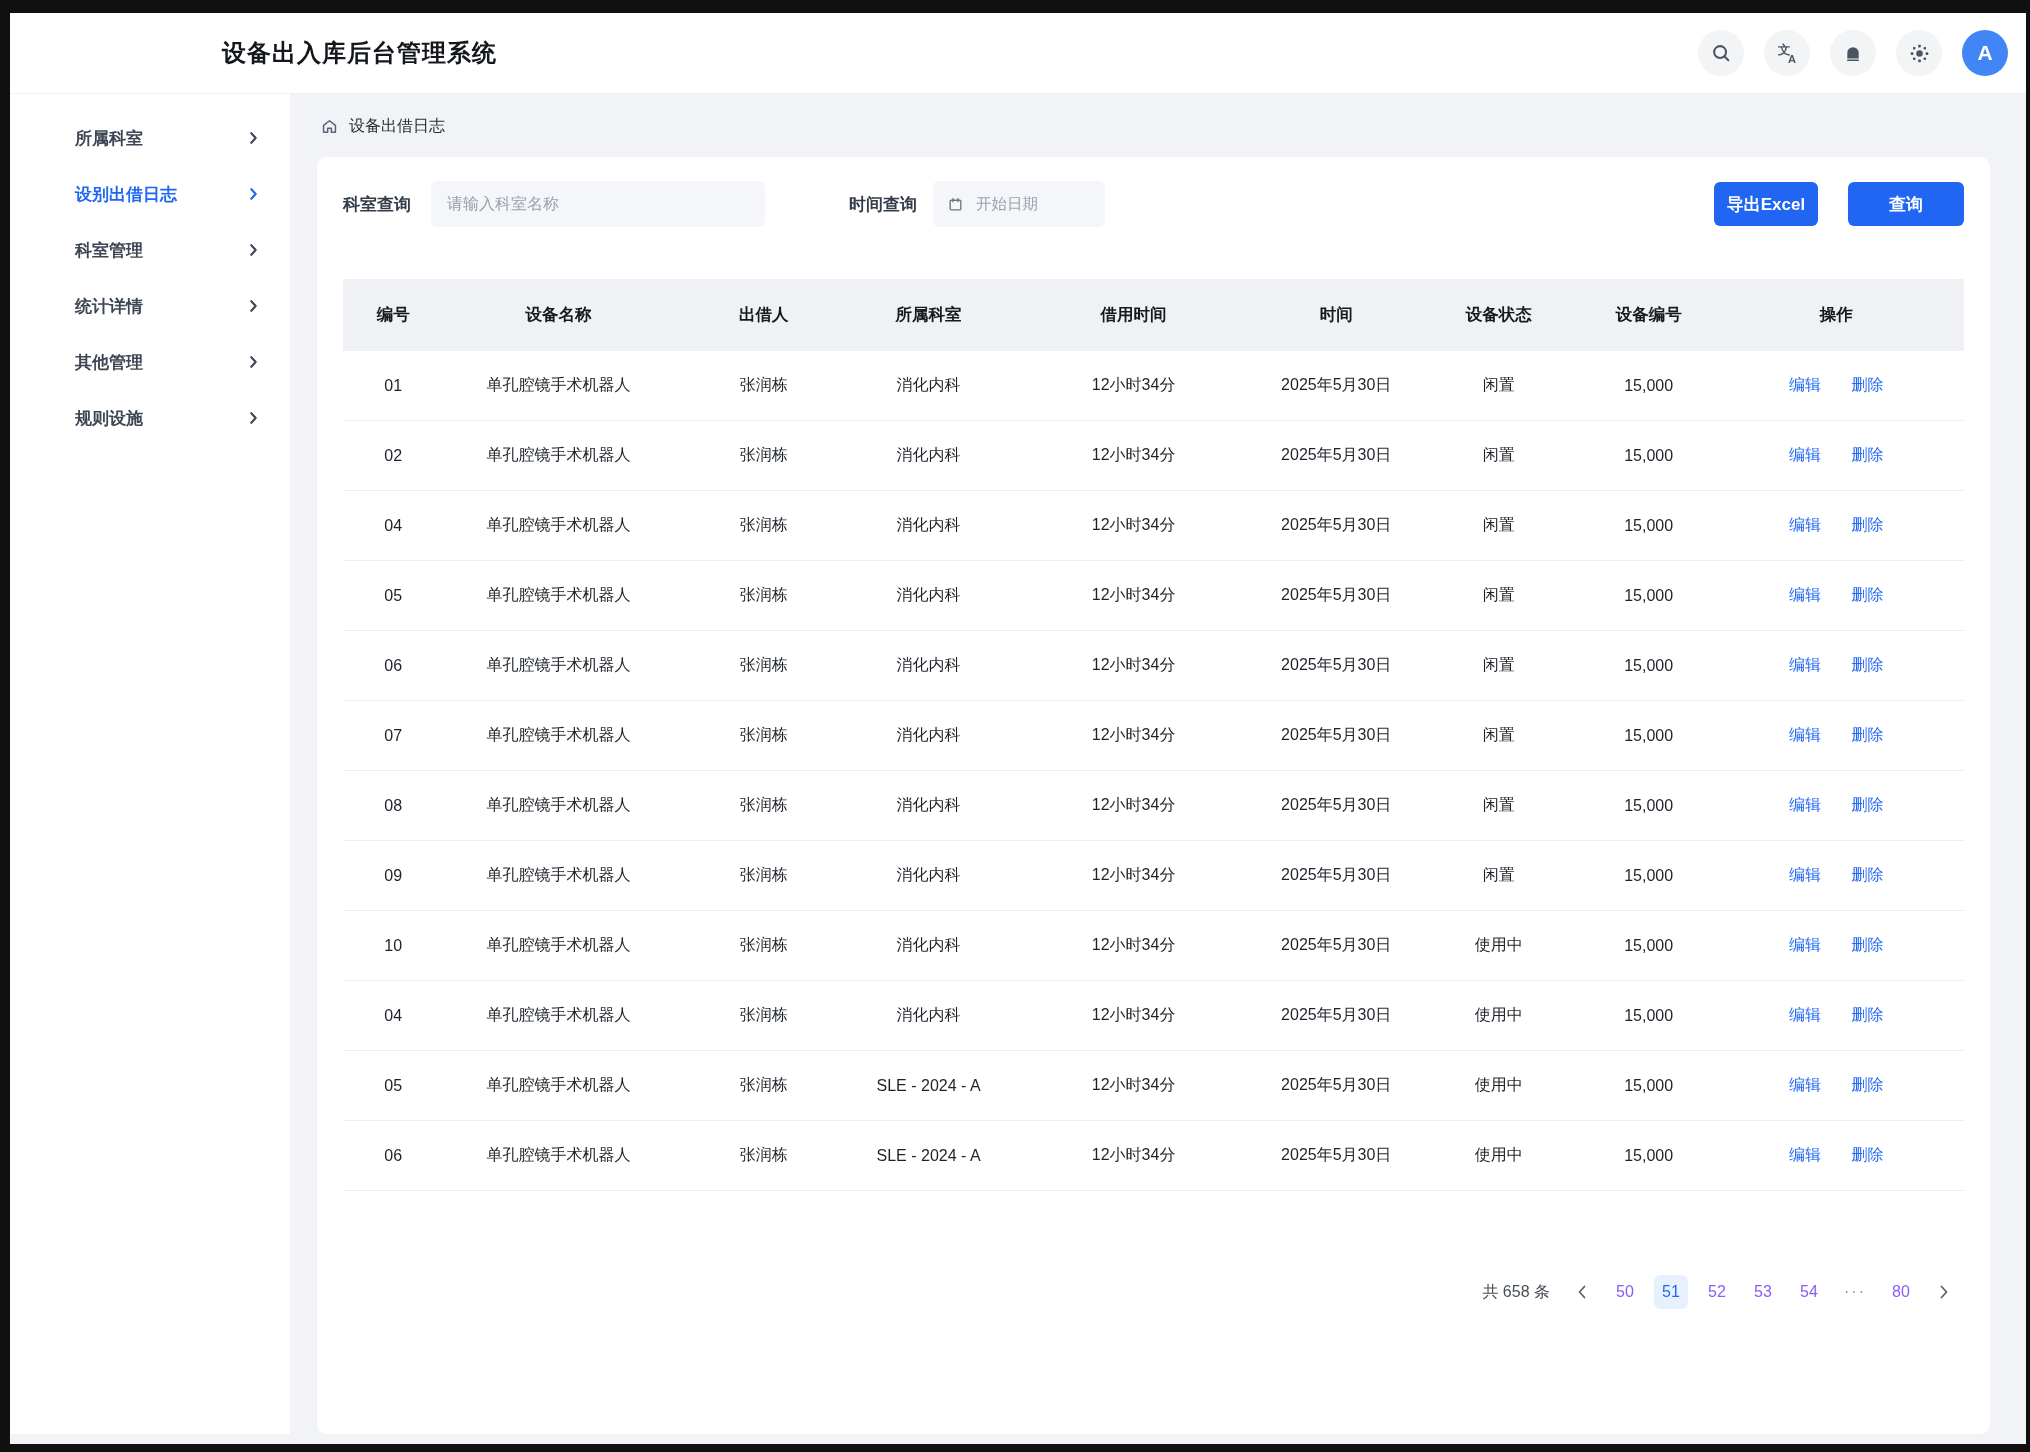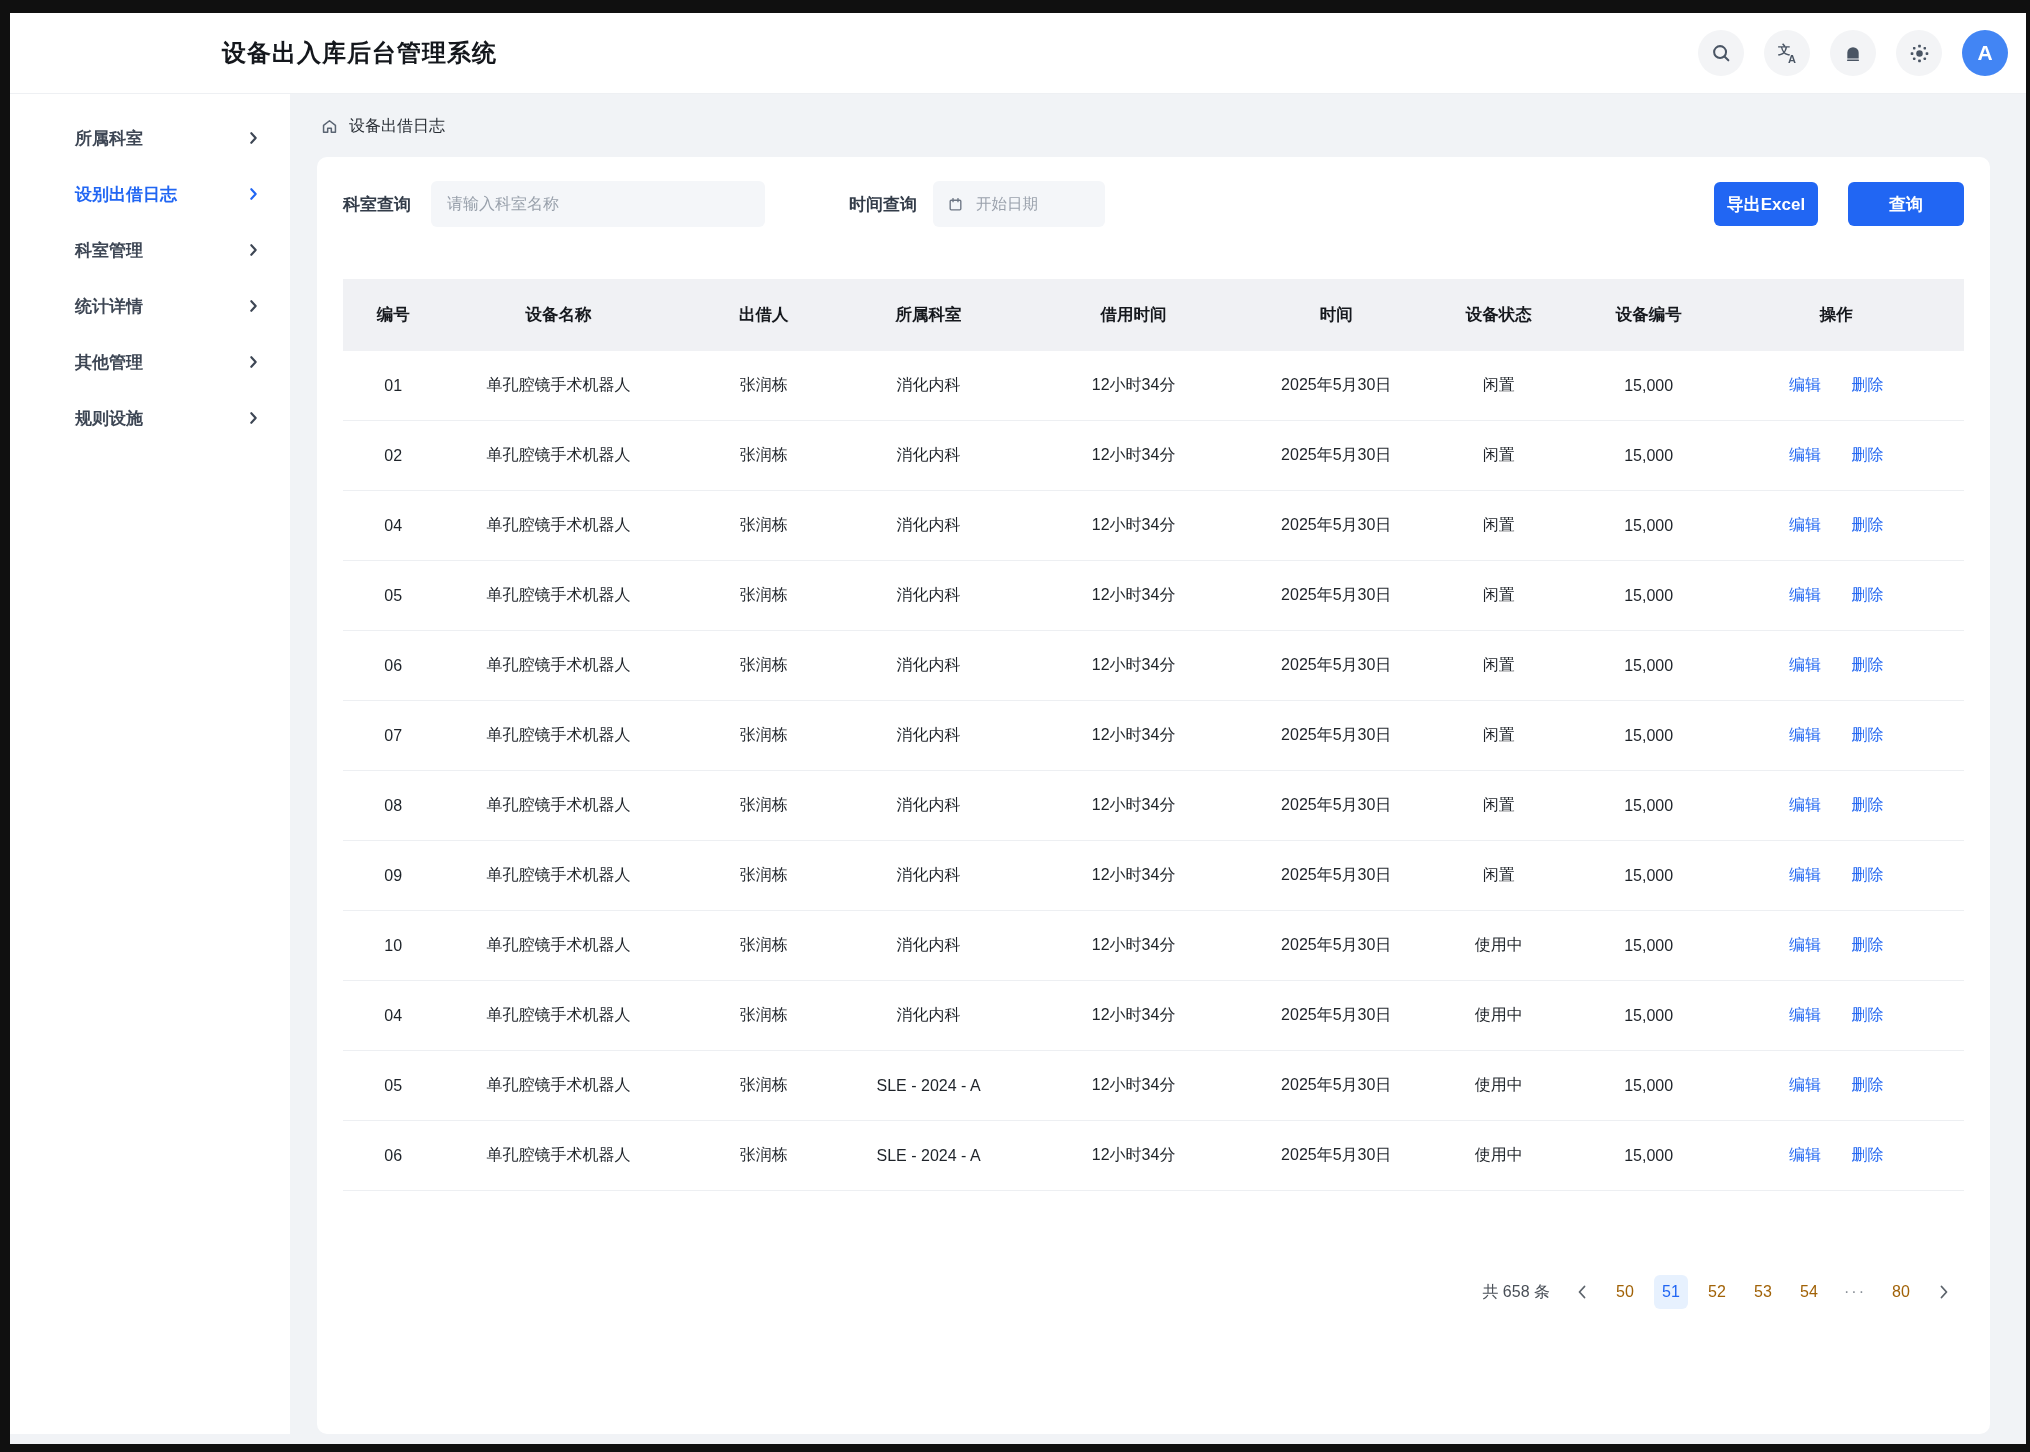--- a/index.html
+++ b/index.html
@@ -45,21 +45,21 @@
   .data-table thead th{height:70px;background:#f0f1f4;font-size:16.5px;font-weight:700;color:#15181d;text-align:center;}
   .data-table tbody td{height:67px;text-align:center;font-size:16px;color:#1e2329;border-bottom:1px solid #edeff2;overflow:hidden;white-space:nowrap;}
   .st-in_use{color:#27c327;}
   .op-link{color:#2468f2;cursor:pointer;}
   .op-link + .op-link{margin-left:26px;}
 
   
   .pagination{margin-top:84px;display:flex;align-items:center;justify-content:flex-end;gap:12px;padding-right:6px;flex-shrink:0;}
   .pg-total{font-size:16px;color:#494f57;margin-right:6px;}
   .pg-arrow{width:28px;height:34px;display:flex;align-items:center;justify-content:center;color:#5c636b;cursor:pointer;}
-  .page-item{min-width:34px;height:34px;padding:0 6px;display:flex;align-items:center;justify-content:center;font-size:16px;color:#a16207;cursor:pointer;border-radius:6px;box-sizing:border-box;}
+  .page-item{min-width:34px;height:34px;padding:0 6px;display:flex;align-items:center;justify-content:center;font-size:16px;color:#8b5cf6;cursor:pointer;border-radius:6px;box-sizing:border-box;}
   .page-item.active{background:#e7f1fe;color:#2166f3;}
   .page-item.dots{color:#8a9098;letter-spacing:2px;}
 </style>
 </head>
 <body>
 
 <div class="window">
 
   <div class="topbar">
     <div class="app-title">设备出入库后台管理系统</div>

